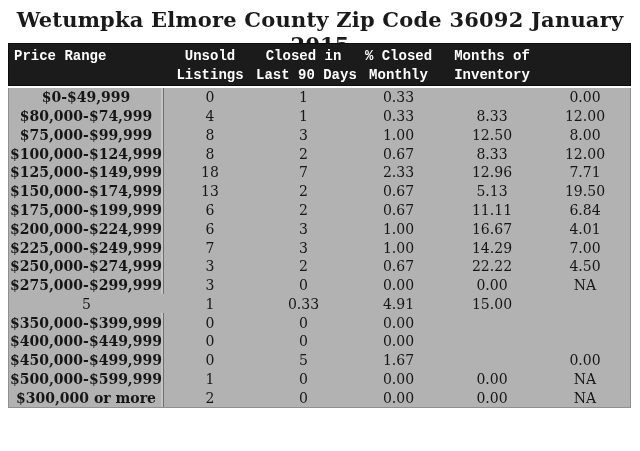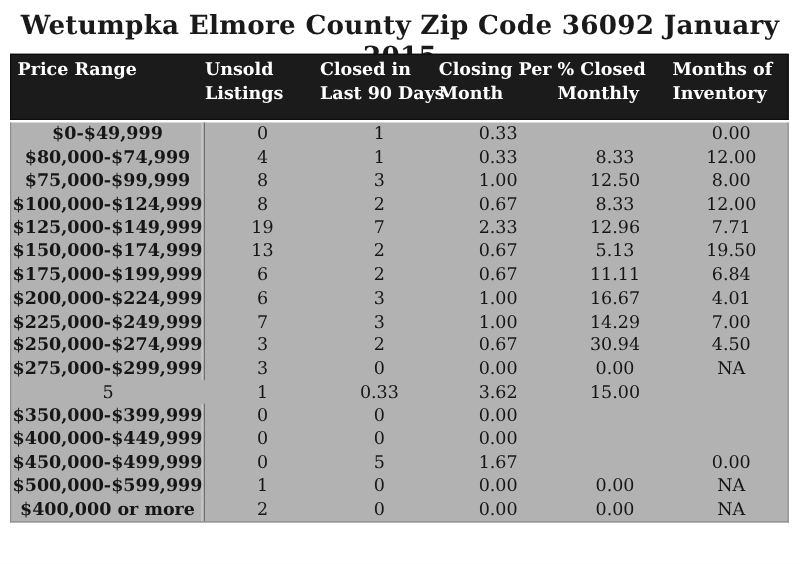--- a/index.html
+++ b/index.html
@@ -29,29 +29,31 @@
   .table-wrap {
     position: absolute;
     top: 43px;
     left: 8px;
     width: 623px;
   }
   .thead {
     display: grid;
     grid-template-columns: 155px 92px 95px 95px 92px 94px;
     background: #1b1b1b;
-    height: 53px;
+    height: 43px;
     border: 1px solid #0d0d0d;
     box-sizing: border-box;
+    font-family: Liberation Mono, monospace;
   }
   .th {
     color: #ffffff;
     font-weight: bold;
     font-size: 14px;
     line-height: 1.35;
+    text-align: center;
     padding-top: 3px;
     white-space: nowrap;
   }
   .th.left { text-align: left; padding-left: 5px; }
   .tbody {
     margin-top: 2px;
     display: flex;
     flex-direction: column;
     height: 320px;
     background: #b2b2b2;
@@ -97,24 +99,20 @@
       </div>
       <div class="th">
         <div>Unsold</div>
         <div>Listings</div>
       </div>
       <div class="th">
         <div>Closed in</div>
         <div>Last 90 Days</div>
       </div>
       <div class="th">
-        <div>Closing Per</div>
-        <div>Month</div>
-      </div>
-      <div class="th">
         <div>% Closed</div>
         <div>Monthly</div>
       </div>
       <div class="th">
         <div>Months of</div>
         <div>Inventory</div>
       </div>
     </div>
 
     <div class="tbody" id="tbody">
@@ -149,21 +147,21 @@
     <div class="cell price">$100,000-$124,999</div>
     <div class="cell">8</div>
     <div class="cell">2</div>
     <div class="cell">0.67</div>
     <div class="cell">8.33</div>
     <div class="cell">12.00</div>
   </div>
 
   <div class="row">
     <div class="cell price">$125,000-$149,999</div>
-    <div class="cell">19</div>
+    <div class="cell">18</div>
     <div class="cell">7</div>
     <div class="cell">2.33</div>
     <div class="cell">12.96</div>
     <div class="cell">7.71</div>
   </div>
 
   <div class="row">
     <div class="cell price">$150,000-$174,999</div>
     <div class="cell">13</div>
     <div class="cell">2</div>
@@ -197,38 +195,38 @@
     <div class="cell">1.00</div>
     <div class="cell">14.29</div>
     <div class="cell">7.00</div>
   </div>
 
   <div class="row">
     <div class="cell price">$250,000-$274,999</div>
     <div class="cell">3</div>
     <div class="cell">2</div>
     <div class="cell">0.67</div>
-    <div class="cell">30.94</div>
+    <div class="cell">22.22</div>
     <div class="cell">4.50</div>
   </div>
 
   <div class="row">
     <div class="cell price">$275,000-$299,999</div>
     <div class="cell">3</div>
     <div class="cell">0</div>
     <div class="cell">0.00</div>
     <div class="cell">0.00</div>
     <div class="cell">NA</div>
   </div>
 
   <div class="row">
     <div class="cell">5</div>
     <div class="cell">1</div>
     <div class="cell">0.33</div>
-    <div class="cell">3.62</div>
+    <div class="cell">4.91</div>
     <div class="cell">15.00</div>
   </div>
 
   <div class="row">
     <div class="cell price">$350,000-$399,999</div>
     <div class="cell">0</div>
     <div class="cell">0</div>
     <div class="cell">0.00</div>
     <div class="cell"></div>
     <div class="cell"></div>
@@ -255,21 +253,21 @@
   <div class="row">
     <div class="cell price">$500,000-$599,999</div>
     <div class="cell">1</div>
     <div class="cell">0</div>
     <div class="cell">0.00</div>
     <div class="cell">0.00</div>
     <div class="cell">NA</div>
   </div>
 
   <div class="row">
-    <div class="cell price">$400,000 or more</div>
+    <div class="cell price">$300,000 or more</div>
     <div class="cell">2</div>
     <div class="cell">0</div>
     <div class="cell">0.00</div>
     <div class="cell">0.00</div>
     <div class="cell">NA</div>
   </div>
 </div>
   </div>
 </div>
 

